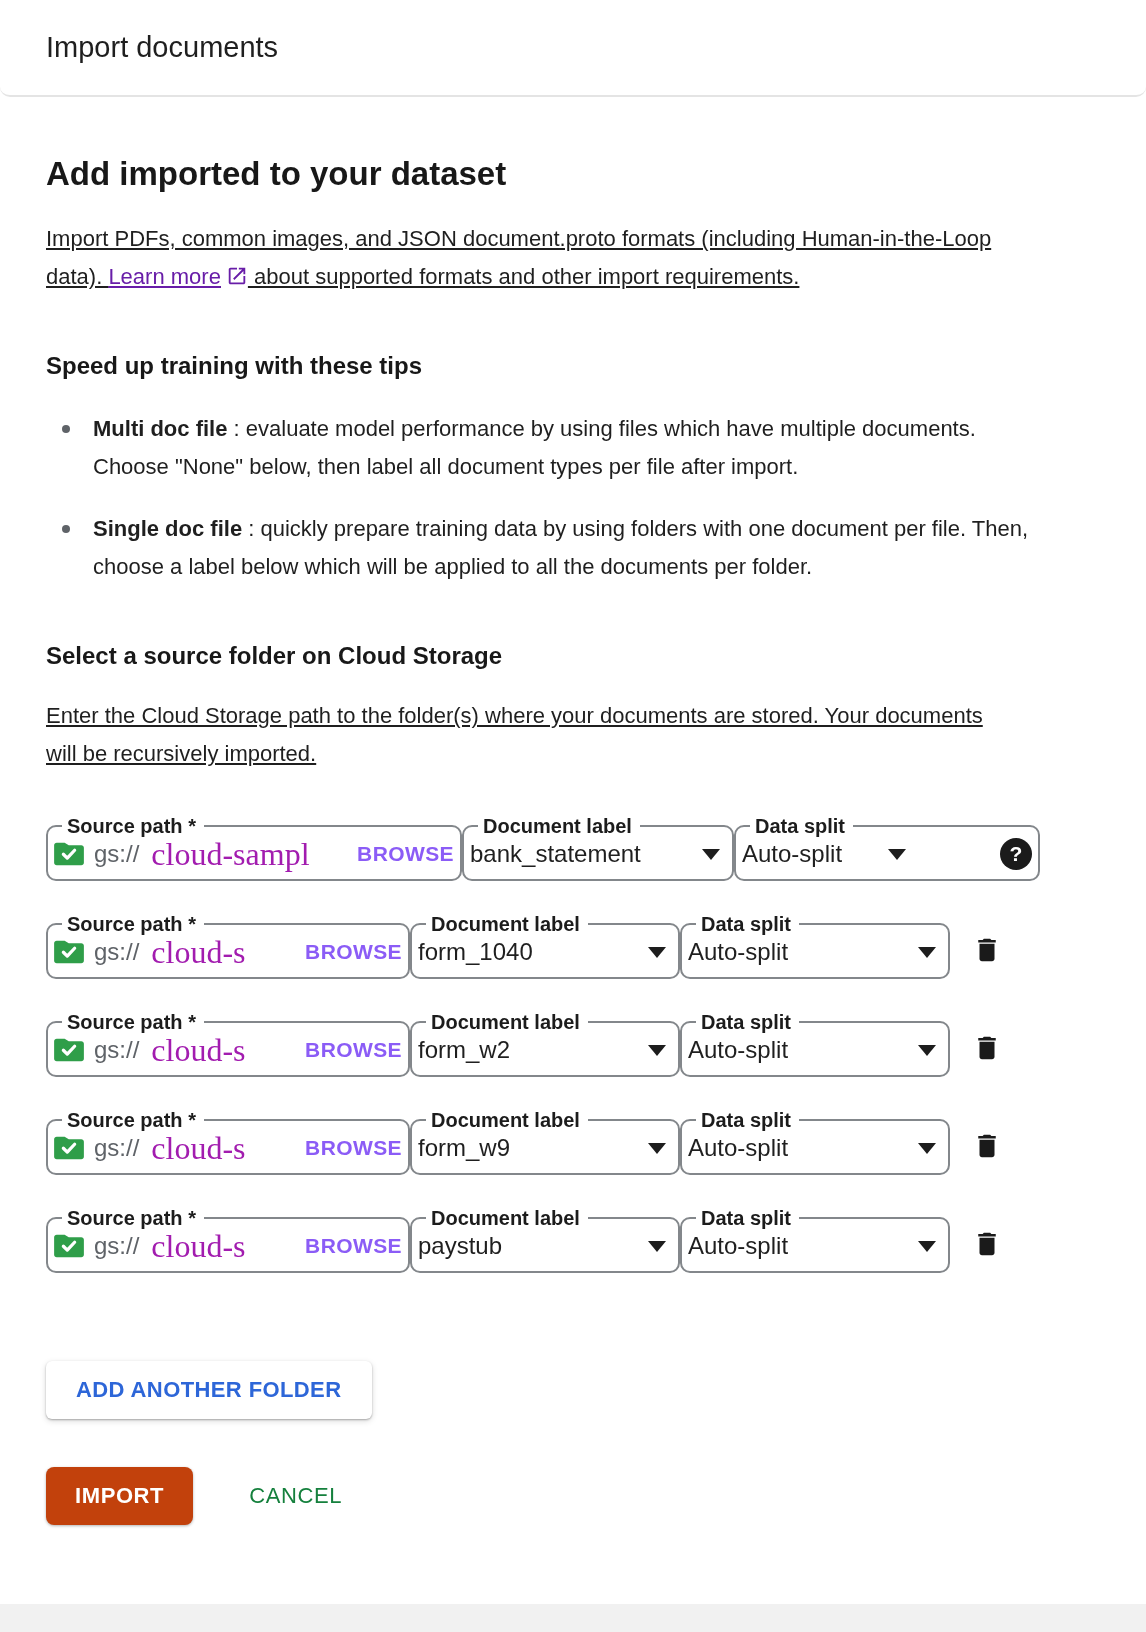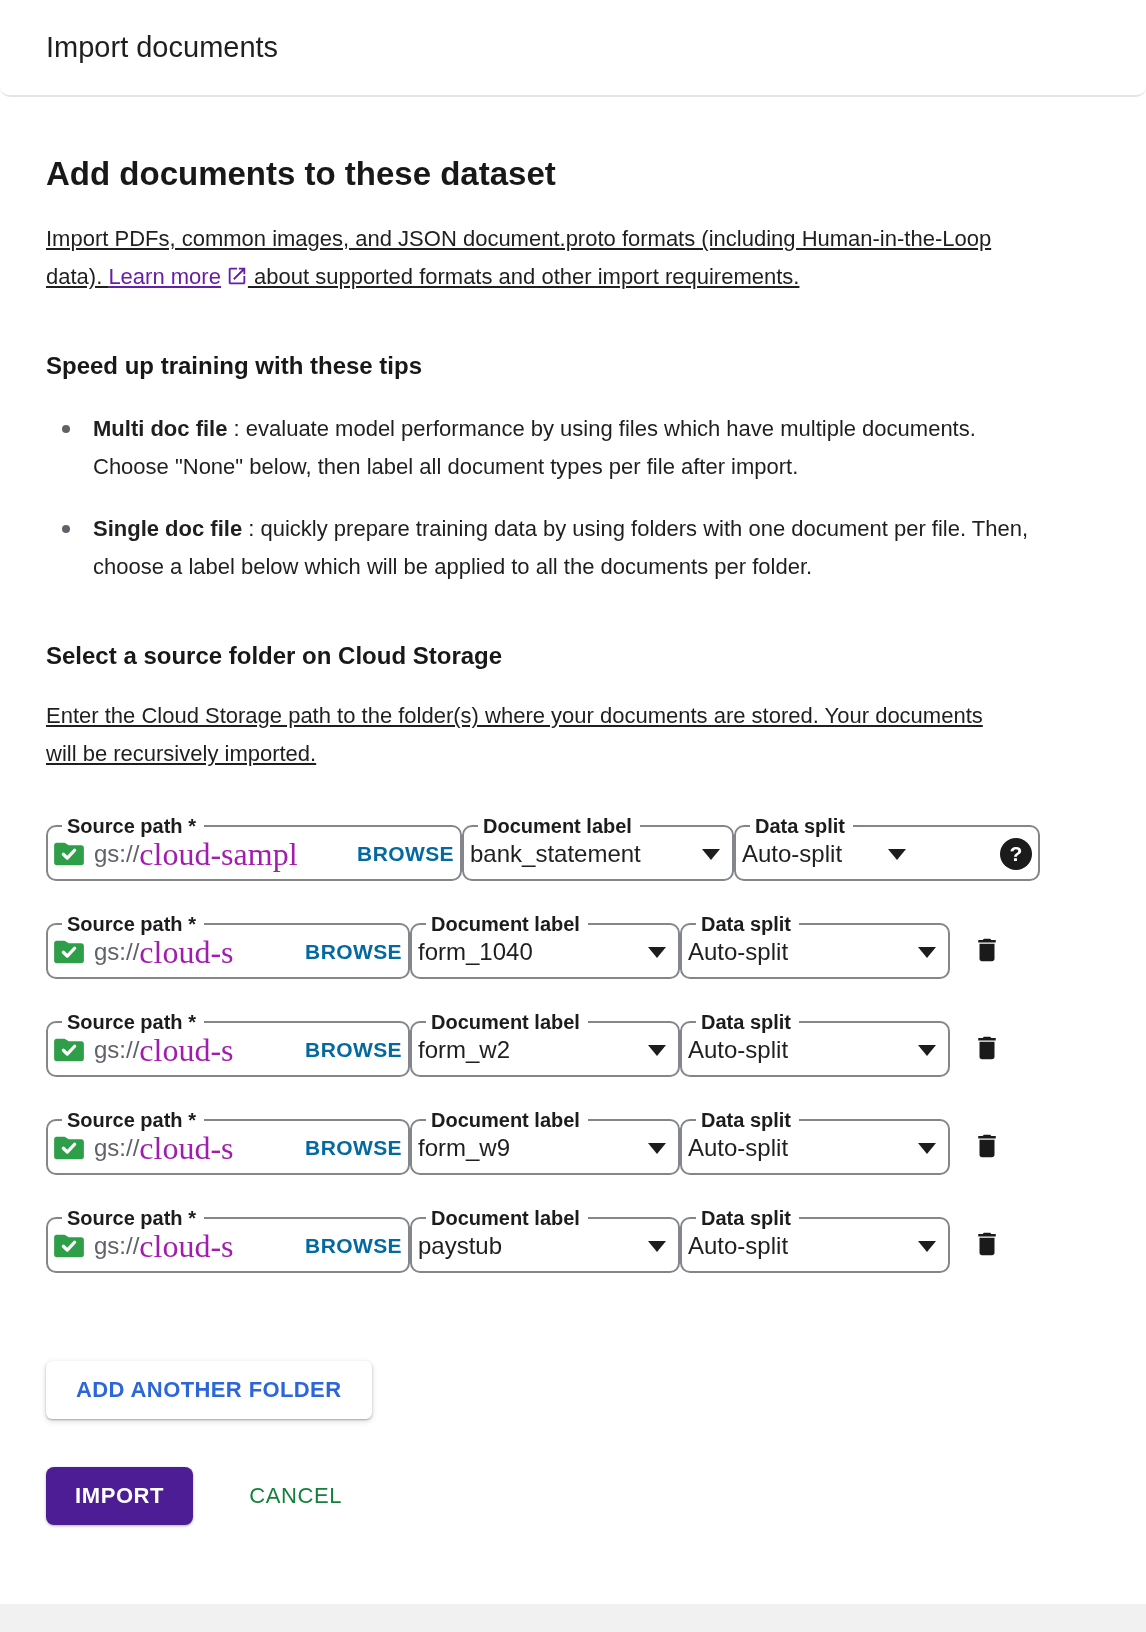--- a/index.html
+++ b/index.html
@@ -53,28 +53,28 @@
   .fbody { display:flex; align-items:center; height:44px; margin-top:-2px; padding-bottom:6px; }
 
   .w-src-1 { width:416px; }
   .w-lbl-1 { width:272px; margin-left:12px; }
   .w-spl-1 { width:306px; margin-left:11px; }
   .w-src   { width:364px; }
   .w-lbl   { width:270px; margin-left:12px; }
   .w-spl   { width:270px; margin-left:11px; }
 
   .folder-ic { display:inline-flex; margin-right:10px; flex:none; }
-  .gs { font-size:24px; color:#5f6368; flex:none; }
+  .gs { font-size:24px; color:#5f6368; margin-right:12px; flex:none; }
   input.path-input {
     border:none; outline:none; background:transparent; padding:0;
     font-family:Liberation Serif, serif; font-size:32px; color:#a21caf; flex:1; min-width:0;
   }
   button.browse {
     border:none; background:none; padding:0 0 0 10px; cursor:pointer;
-    font-family:inherit; font-size:21px; font-weight:bold; letter-spacing:0.4px; color:#0369a1;
+    font-family:inherit; font-size:21px; font-weight:bold; letter-spacing:0.4px; color:#8b5cf6;
     flex:none;
   }
   .sel-val { font-size:24px; color:#1f1f1f; white-space:nowrap; }
   .dd-arrow {
     width:0; height:0; flex:none;
     border-left:9px solid transparent; border-right:9px solid transparent;
     border-top:11px solid #1d1d1d;
     margin-left:auto; margin-right:6px;
   }
   .w-spl-1 .dd-arrow { margin-left:46px; margin-right:0; }
@@ -92,42 +92,42 @@
   
   button.add-folder {
     margin-top:56px; height:58px; padding:0 30px; cursor:pointer;
     background:#ffffff; border:none; border-radius:6px;
     box-shadow:0 1px 2px rgba(0,0,0,.28), 0 2px 6px rgba(0,0,0,.14);
     font-family:inherit; font-size:22px; font-weight:bold; letter-spacing:0.4px; color:#2d66d8;
   }
   .actions { margin-top:48px; display:flex; align-items:center; }
   button.import {
     height:58px; padding:0 29px; cursor:pointer;
-    background:#4c1d95; border:none; border-radius:8px;
+    background:#c2410c; border:none; border-radius:8px;
     box-shadow:0 1px 3px rgba(0,0,0,.3);
     font-family:inherit; font-size:22px; font-weight:bold; letter-spacing:0.6px; color:#ffffff;
   }
   button.cancel {
     border:none; background:none; margin-left:56px; padding:0; cursor:pointer;
     font-family:inherit; font-size:22px; font-weight:normal; letter-spacing:0.6px; color:#15803d;
   }
   .bottom-strip {
     position:absolute; left:0; right:0; bottom:0; height:28px; background:#f1f1f1;
   }
 </style>
 </head>
 <body>
 
 <div class="top-bar">
   <h2>Import documents</h2>
 </div>
 
 <div class="main">
 
-  <h1 class="page-h1">Add documents to these dataset</h1>
+  <h1 class="page-h1">Add imported to your dataset</h1>
 
   <p class="body-text intro-p"><span>Import PDFs, common images, and JSON document.proto formats (including Human-in-the-Loop data). </span><a class="learn-link">Learn more</a><span class="ext-icon"><svg width="22" height="22" viewBox="0 0 24 24">
           <path fill="#681da8" d="M19 19H5V5h7V3H5c-1.11 0-2 .9-2 2v14c0 1.1.89 2 2 2h14c1.1 0 2-.9 2-2v-7h-2v7zM14 3v2h3.59l-9.83 9.83 1.41 1.41L19 6.41V10h2V3h-7z"></path>
         </svg></span><span> about supported formats and other import requirements.</span></p>
 
   <h3 class="section-h">Speed up training with these tips</h3>
 
   <ul class="tips">
     <li><span class="tip-lead">Multi doc file</span><span> : evaluate model performance by using files which have multiple documents. Choose "None" below, then label all document types per file after import.</span></li>
     <li><span class="tip-lead">Single doc file</span><span> : quickly prepare training data by using folders with one document per file. Then, choose a label below which will be applied to all the documents per folder.</span></li>

